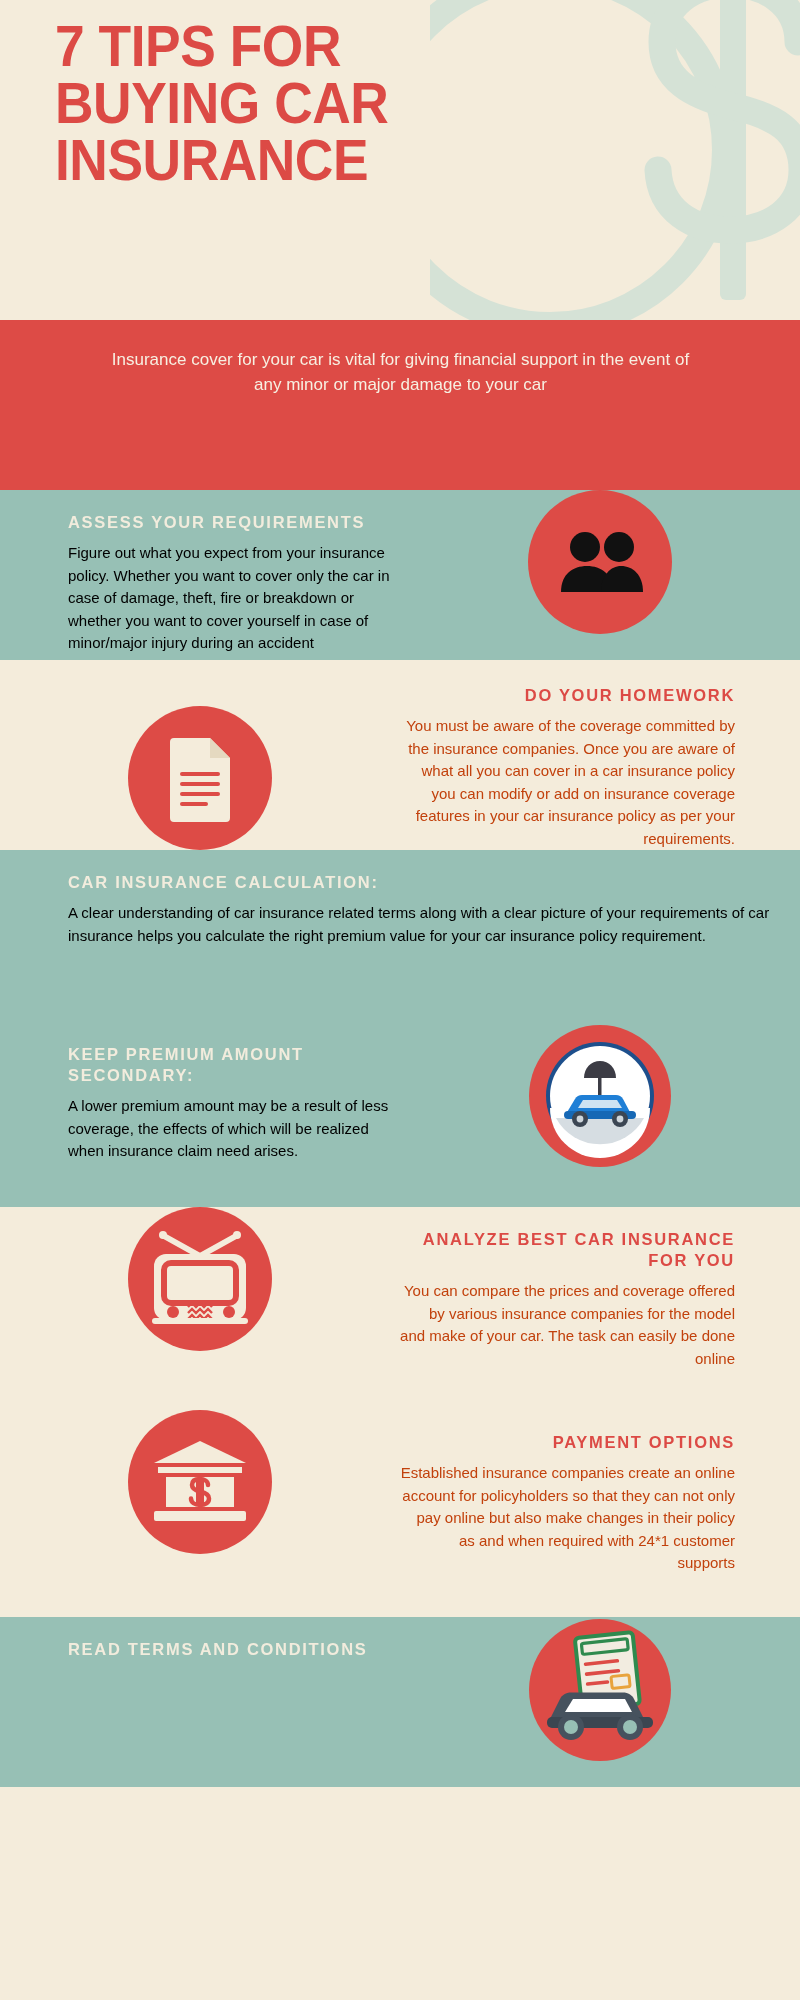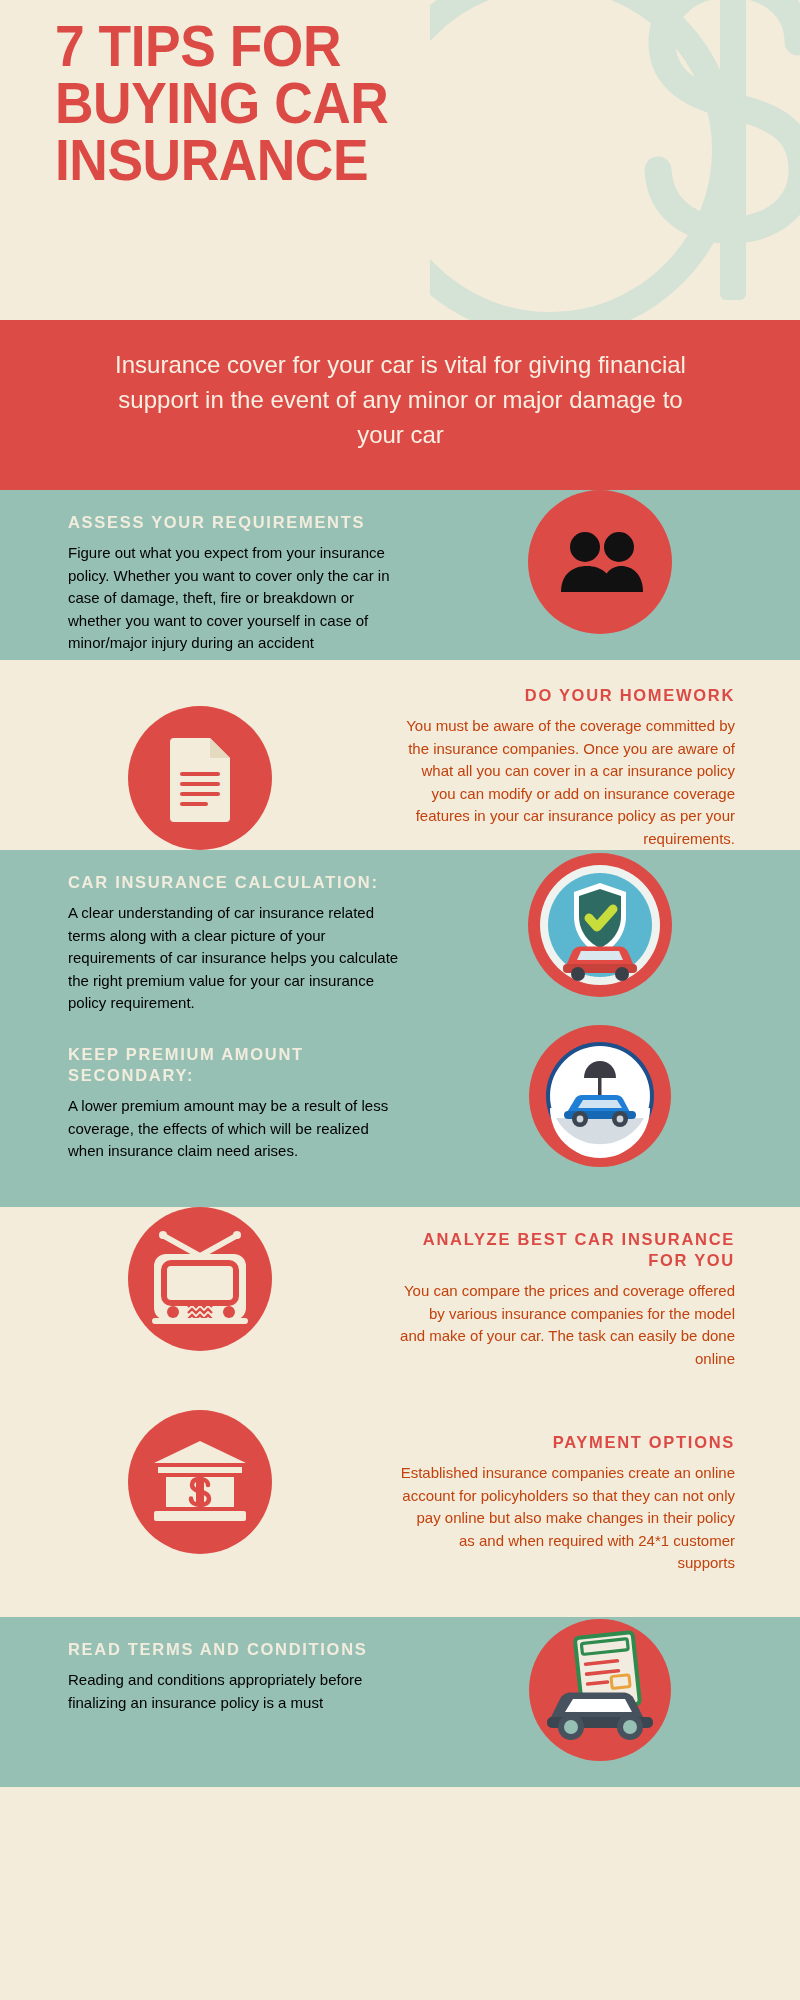--- a/index.html
+++ b/index.html
@@ -47,21 +47,21 @@
     transform-origin: left top;
   }
   .header-title .l { display: block; }
 
   
   .intro {
     background: #dd4b46;
     padding: 28px 95px 30px 96px;
     text-align: center;
     color: #f7f0e2;
-    font-size: 24px;
+    font-size: 17px;
     line-height: 1.45;
     font-weight: 300;
     height: 170px;
   }
 
   
   .section {
     position: relative;
     display: flex;
     align-items: flex-start;
@@ -106,21 +106,21 @@
     border-radius: 50%;
     background: #dd4b46;
     display: flex; align-items: center; justify-content: center;
     position: relative;
     flex: 0 0 auto;
   }
   .circle svg { display: block; }
 
   .sec1 { height: 170px; }
   .sec2 { height: 190px; align-items: flex-end; }
-  .sec3 { height: 172px; }
+  .sec3 { height: 172px; flex-direction: column; }
   .sec4 { height: 203px; }
   .sec5 { height: 185px; }
   .sec6 { height: 207px; }
   .sec7 { height: 170px; }
 
   .pad-l { padding: 22px 0 0 68px; }
   .pad-r { padding: 22px 65px 0 0; }
 </style>
 </head>
 <body>
@@ -275,21 +275,20 @@
     </div>
     <div class="txtcol pad-r align-right">
       <div class="sec-title">PAYMENT OPTIONS</div>
       <div class="sec-body">Established insurance companies create an online account for policyholders so that they can not only pay online but also make changes in their policy as and when required with 24*1 customer supports</div>
     </div>
   </div>
 
   <div class="section teal sec7">
     <div class="txtcol pad-l align-left">
       <div class="sec-title">READ TERMS AND CONDITIONS</div>
-      <div class="sec-body">Reading  and conditions appropriately before finalizing an insurance policy is a must</div>
     </div>
     <div class="iconcol">
       <svg width="146" height="146" viewBox="0 0 146 146">
         <circle cx="73" cy="73" r="71" fill="#dd4b46"></circle>
         <g transform="rotate(-6 80 60)">
           <rect x="52" y="18" width="58" height="72" rx="4" fill="#f2ece0" stroke="#2f8a4e" stroke-width="4"></rect>
           <rect x="58" y="24" width="46" height="11" rx="2" fill="none" stroke="#2f8a4e" stroke-width="3.2"></rect>
           <g stroke="#dd4b46" stroke-width="3.6" stroke-linecap="round">
             <line x1="60" y1="45" x2="92" y2="45"></line>
             <line x1="60" y1="55" x2="92" y2="55"></line>

